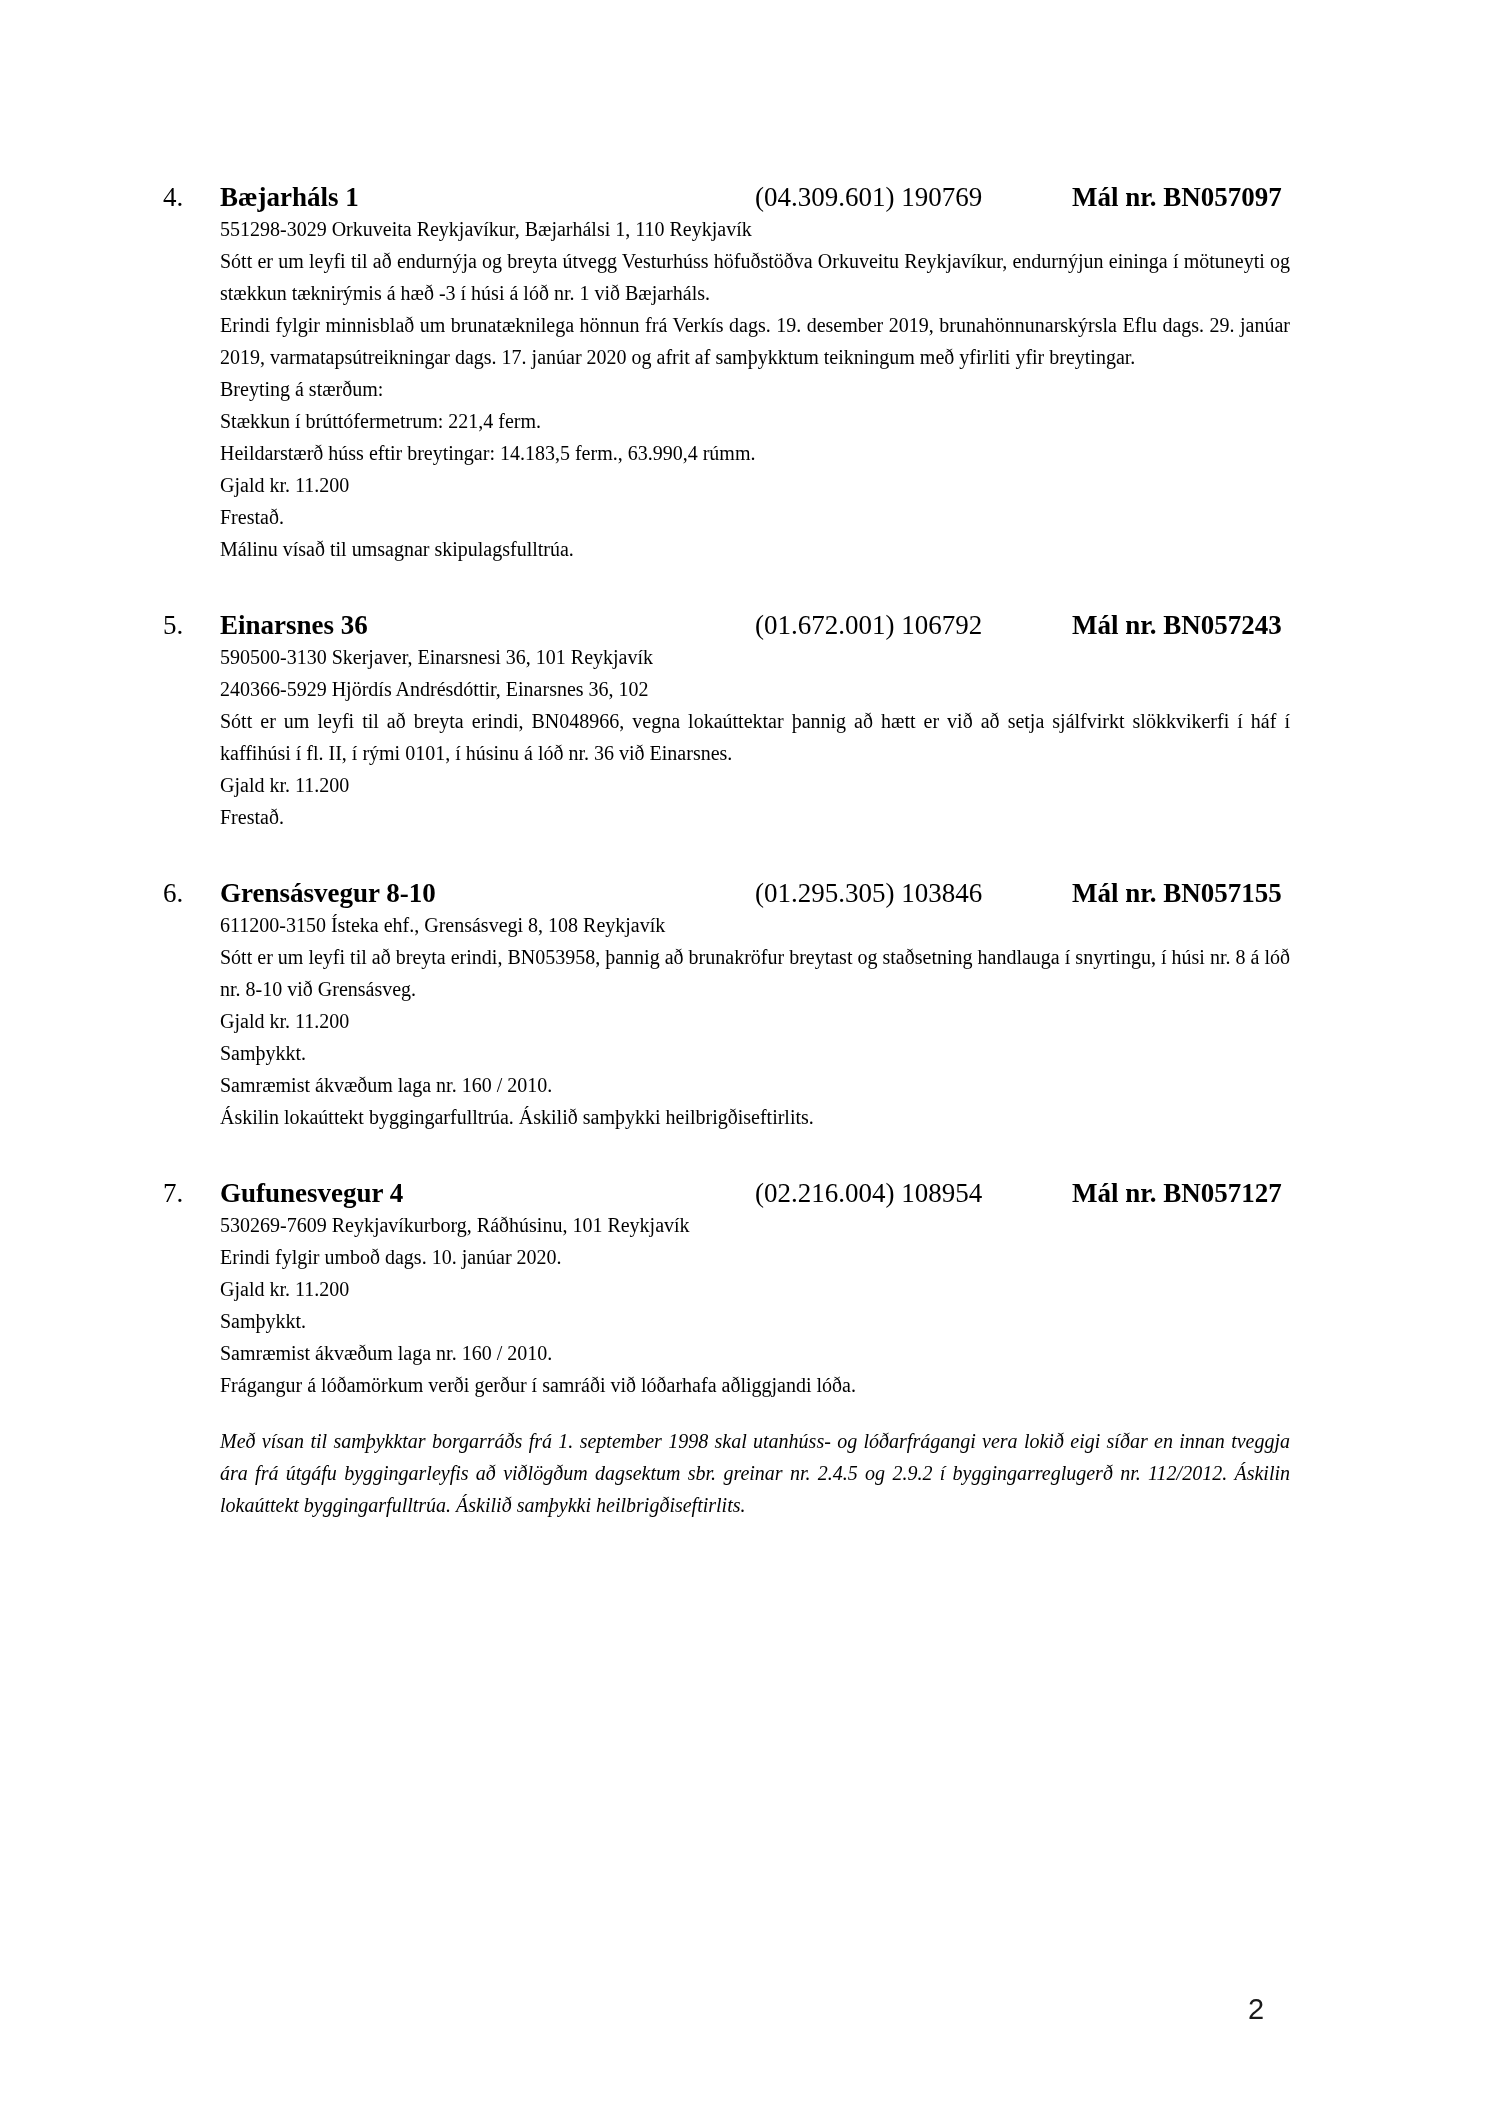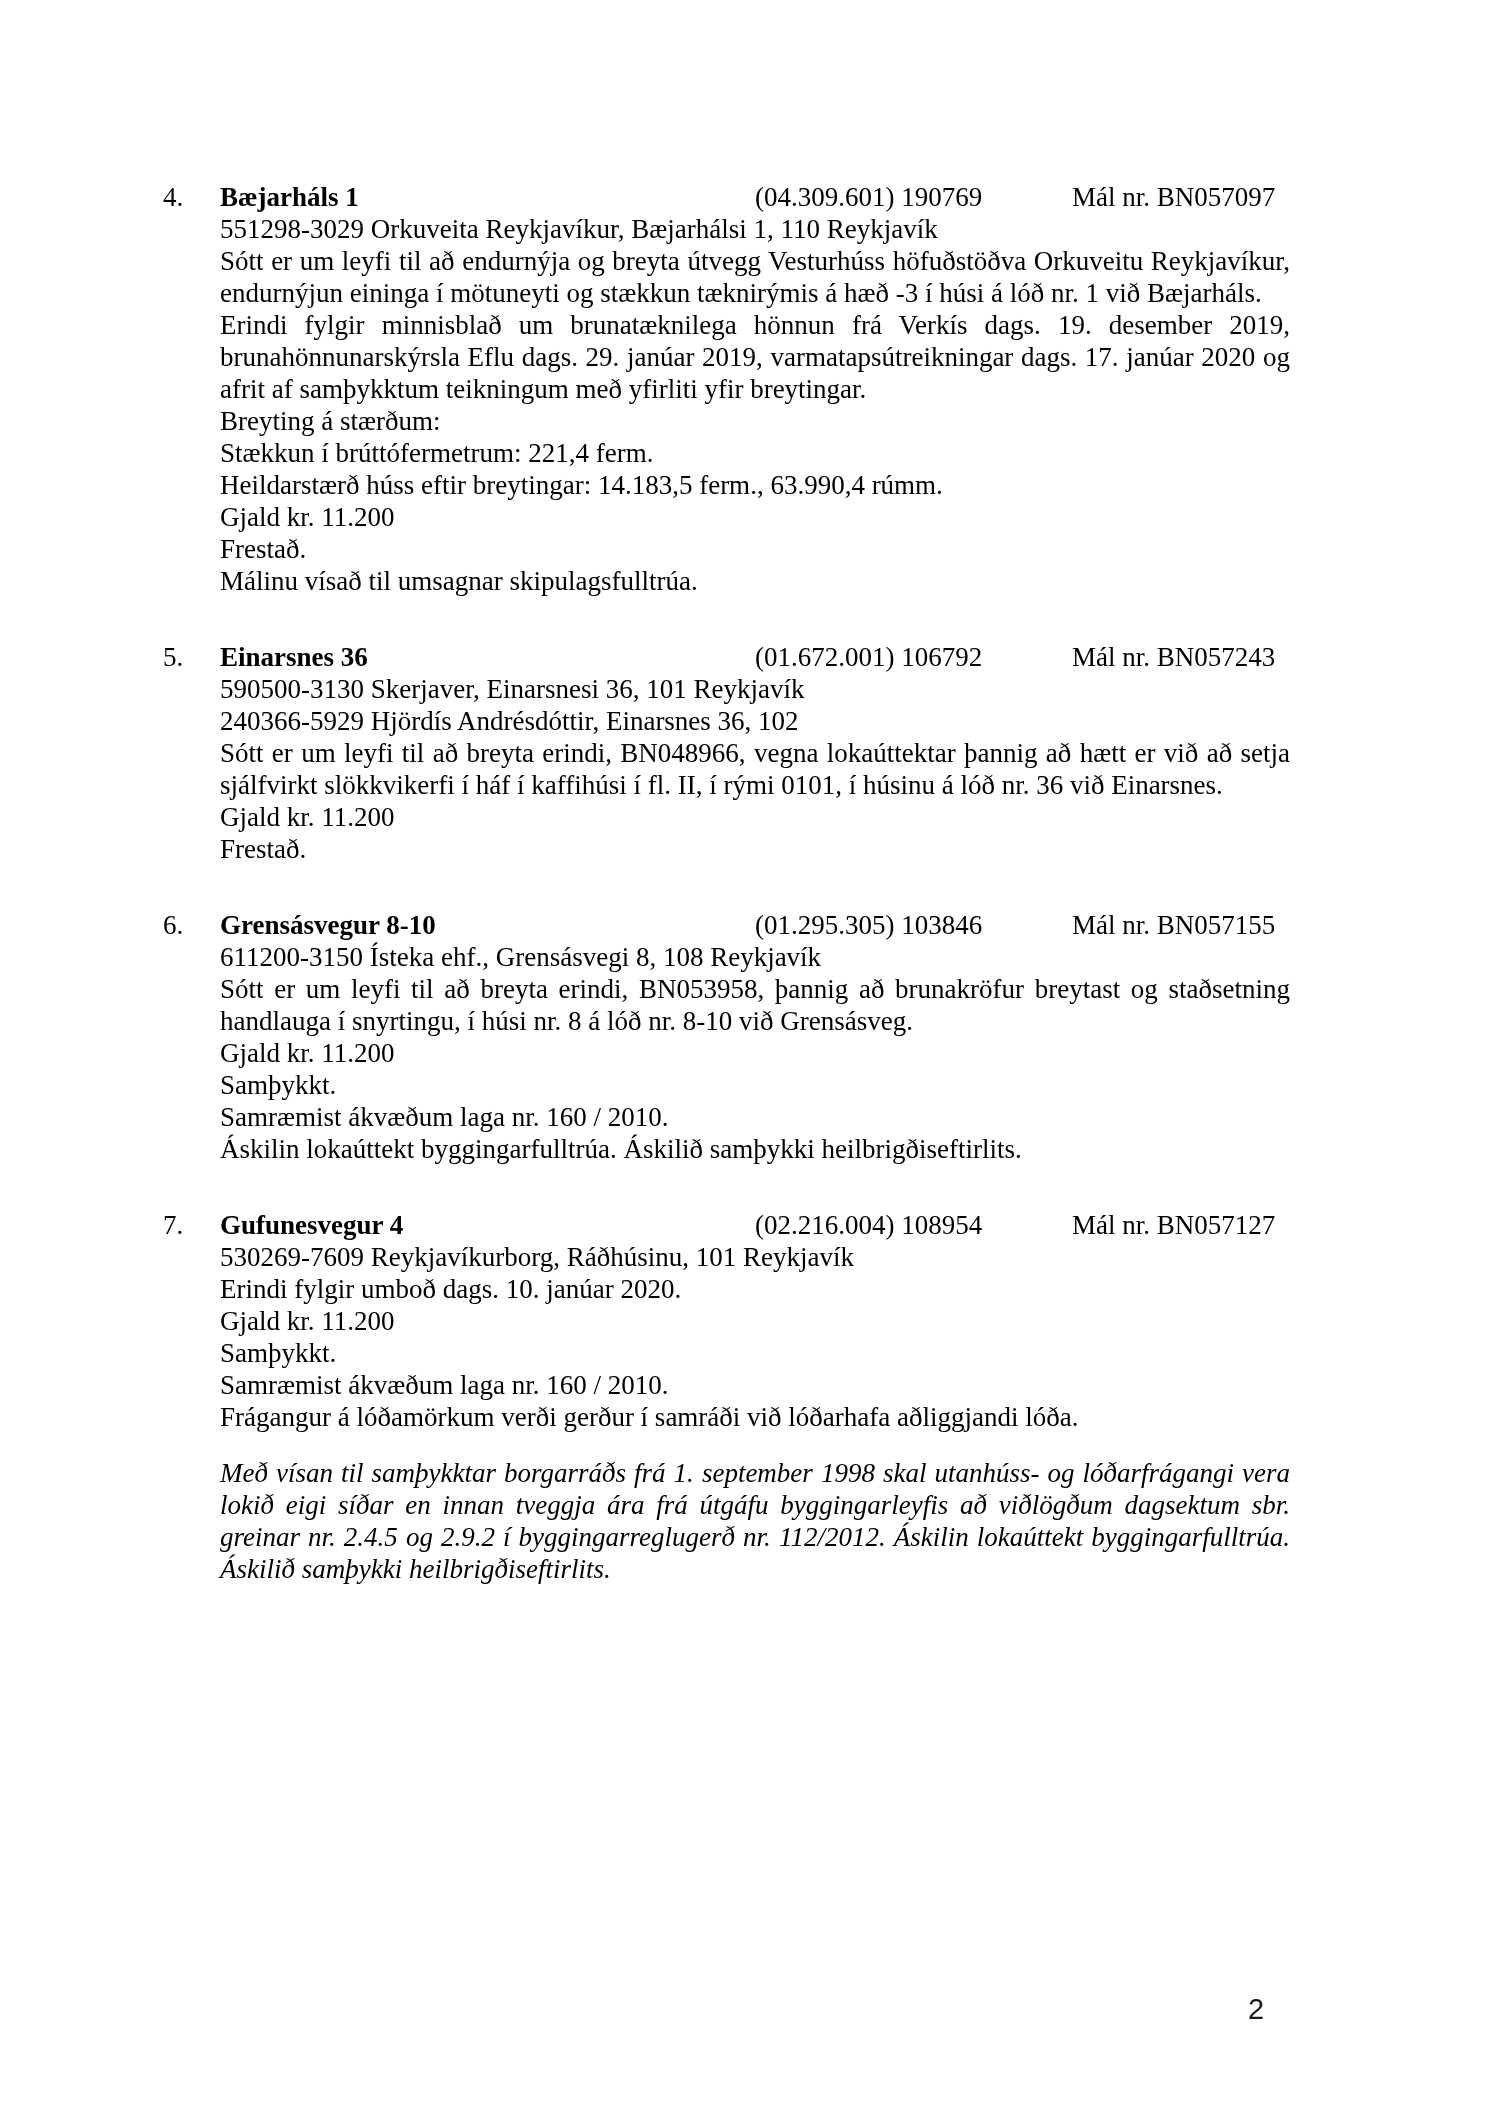--- a/index.html
+++ b/index.html
@@ -44,24 +44,24 @@
   .item-ref {
     position: absolute;
     left: 535px;
     top: 0;
     font-weight: normal;
   }
   .item-case {
     position: absolute;
     left: 852px;
     top: 0;
-    font-weight: normal;
+    font-weight: bold;
   }
   .line {
-    font-size: 27px;
+    font-size: 20px;
     line-height: 32px;
   }
   .plain { text-align: left; }
   .justify { text-align: justify; }
   .italic { }
   .justify-italic { text-align: justify; font-style: italic; margin-top: 24px; }
   .page-number {
     position: absolute;
     left: 1248px;
     top: 1992px;

